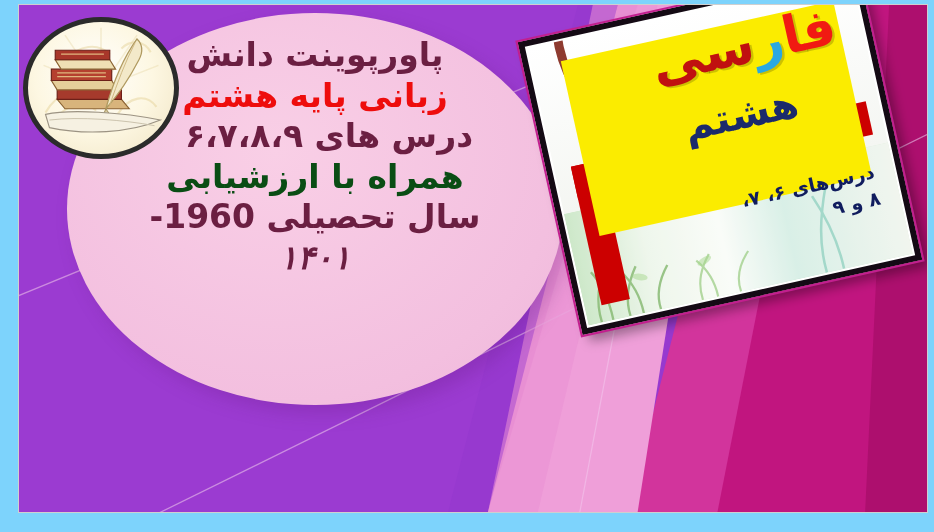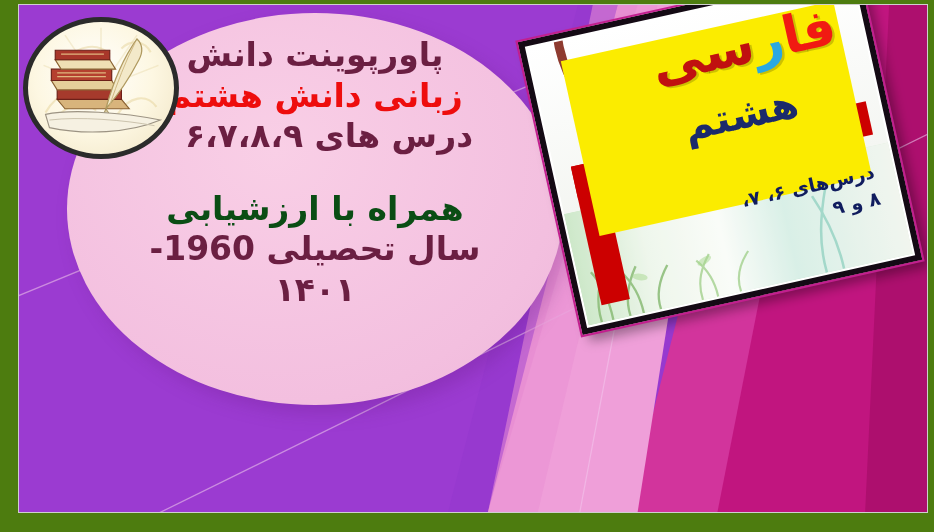--- a/index.html
+++ b/index.html
@@ -14,21 +14,21 @@
     overflow: hidden;
     font-family: "DejaVu Sans", "Liberation Sans", sans-serif;
   }
 
   
   .slide-frame {
     position: absolute;
     left: 0; top: 0;
     width: 934px;
     height: 532px;
-    background: #4d7c0f;
+    background: #7dd3fc;
     box-sizing: border-box;
   }
   .slide-canvas {
     position: absolute;
     left: 18px;
     top: 4px;
     width: 910px;
     height: 509px;
     overflow: hidden;
     background: #9739cf;
@@ -82,21 +82,21 @@
   .tline {
     font-size: 33px;
     font-weight: bold;
     line-height: 1.23;
     letter-spacing: 0px;
     white-space: nowrap;
     font-family: "DejaVu Sans", sans-serif;
   }
   .c-maroon { color: #6b1f42; }
   .c-red    { color: #ee0d0d; }
-  .c-green  { color: #0a4d14; margin-top: 32px; }
+  .c-green  { color: #0a4d14; }
 
   
   .emblem {
     position: absolute;
     left: 4px;
     top: 12px;
     width: 156px;
     height: 142px;
   }
   .emblem-ring {
@@ -273,25 +273,25 @@
 
         <path d="M 470,509 L 520,509 L 640,0 L 575,0 Z" fill="#e98fd3" opacity="0.55"></path>
       </svg>
     </div>
 
     <div class="text-ellipse-shadow"></div>
     <div class="text-ellipse"></div>
 
     <div class="slide-text">
       <div class="tline c-maroon" style="color: rgb(107, 31, 66);">پاورپوینت دانش</div>
-      <div class="tline c-red" style="color: rgb(238, 13, 13);">زبانی دانش هشتم</div>
+      <div class="tline c-red" style="color: rgb(238, 13, 13);">زبانی پایه هشتم</div>
       <div class="tline c-maroon" style="color: rgb(107, 31, 66); margin-left: 28px;">درس های ۶،۷،۸،۹</div>
       <div class="tline c-green" style="color: rgb(10, 77, 20);">همراه با ارزشیابی</div>
       <div class="tline c-maroon" style="color: rgb(107, 31, 66);">سال تحصیلی 1960-</div>
-      <div class="tline c-maroon" style="color: rgb(107, 31, 66);">۱۴۰۱</div>
+      <div class="tline c-maroon" style="color: rgb(107, 31, 66); font-style: italic;">۱۴۰۱</div>
     </div>
 
     <div class="emblem">
       <div class="emblem-ring">
         <svg viewBox="0 0 150 140" preserveAspectRatio="none">
 
           <g opacity="0.45" stroke="#e3cf92" stroke-width="2.2" fill="none">
             <path d="M18,96 C30,74 52,68 64,84"></path>
             <path d="M28,104 C40,86 58,82 70,94"></path>
             <path d="M92,98 C104,78 122,76 132,90"></path>

